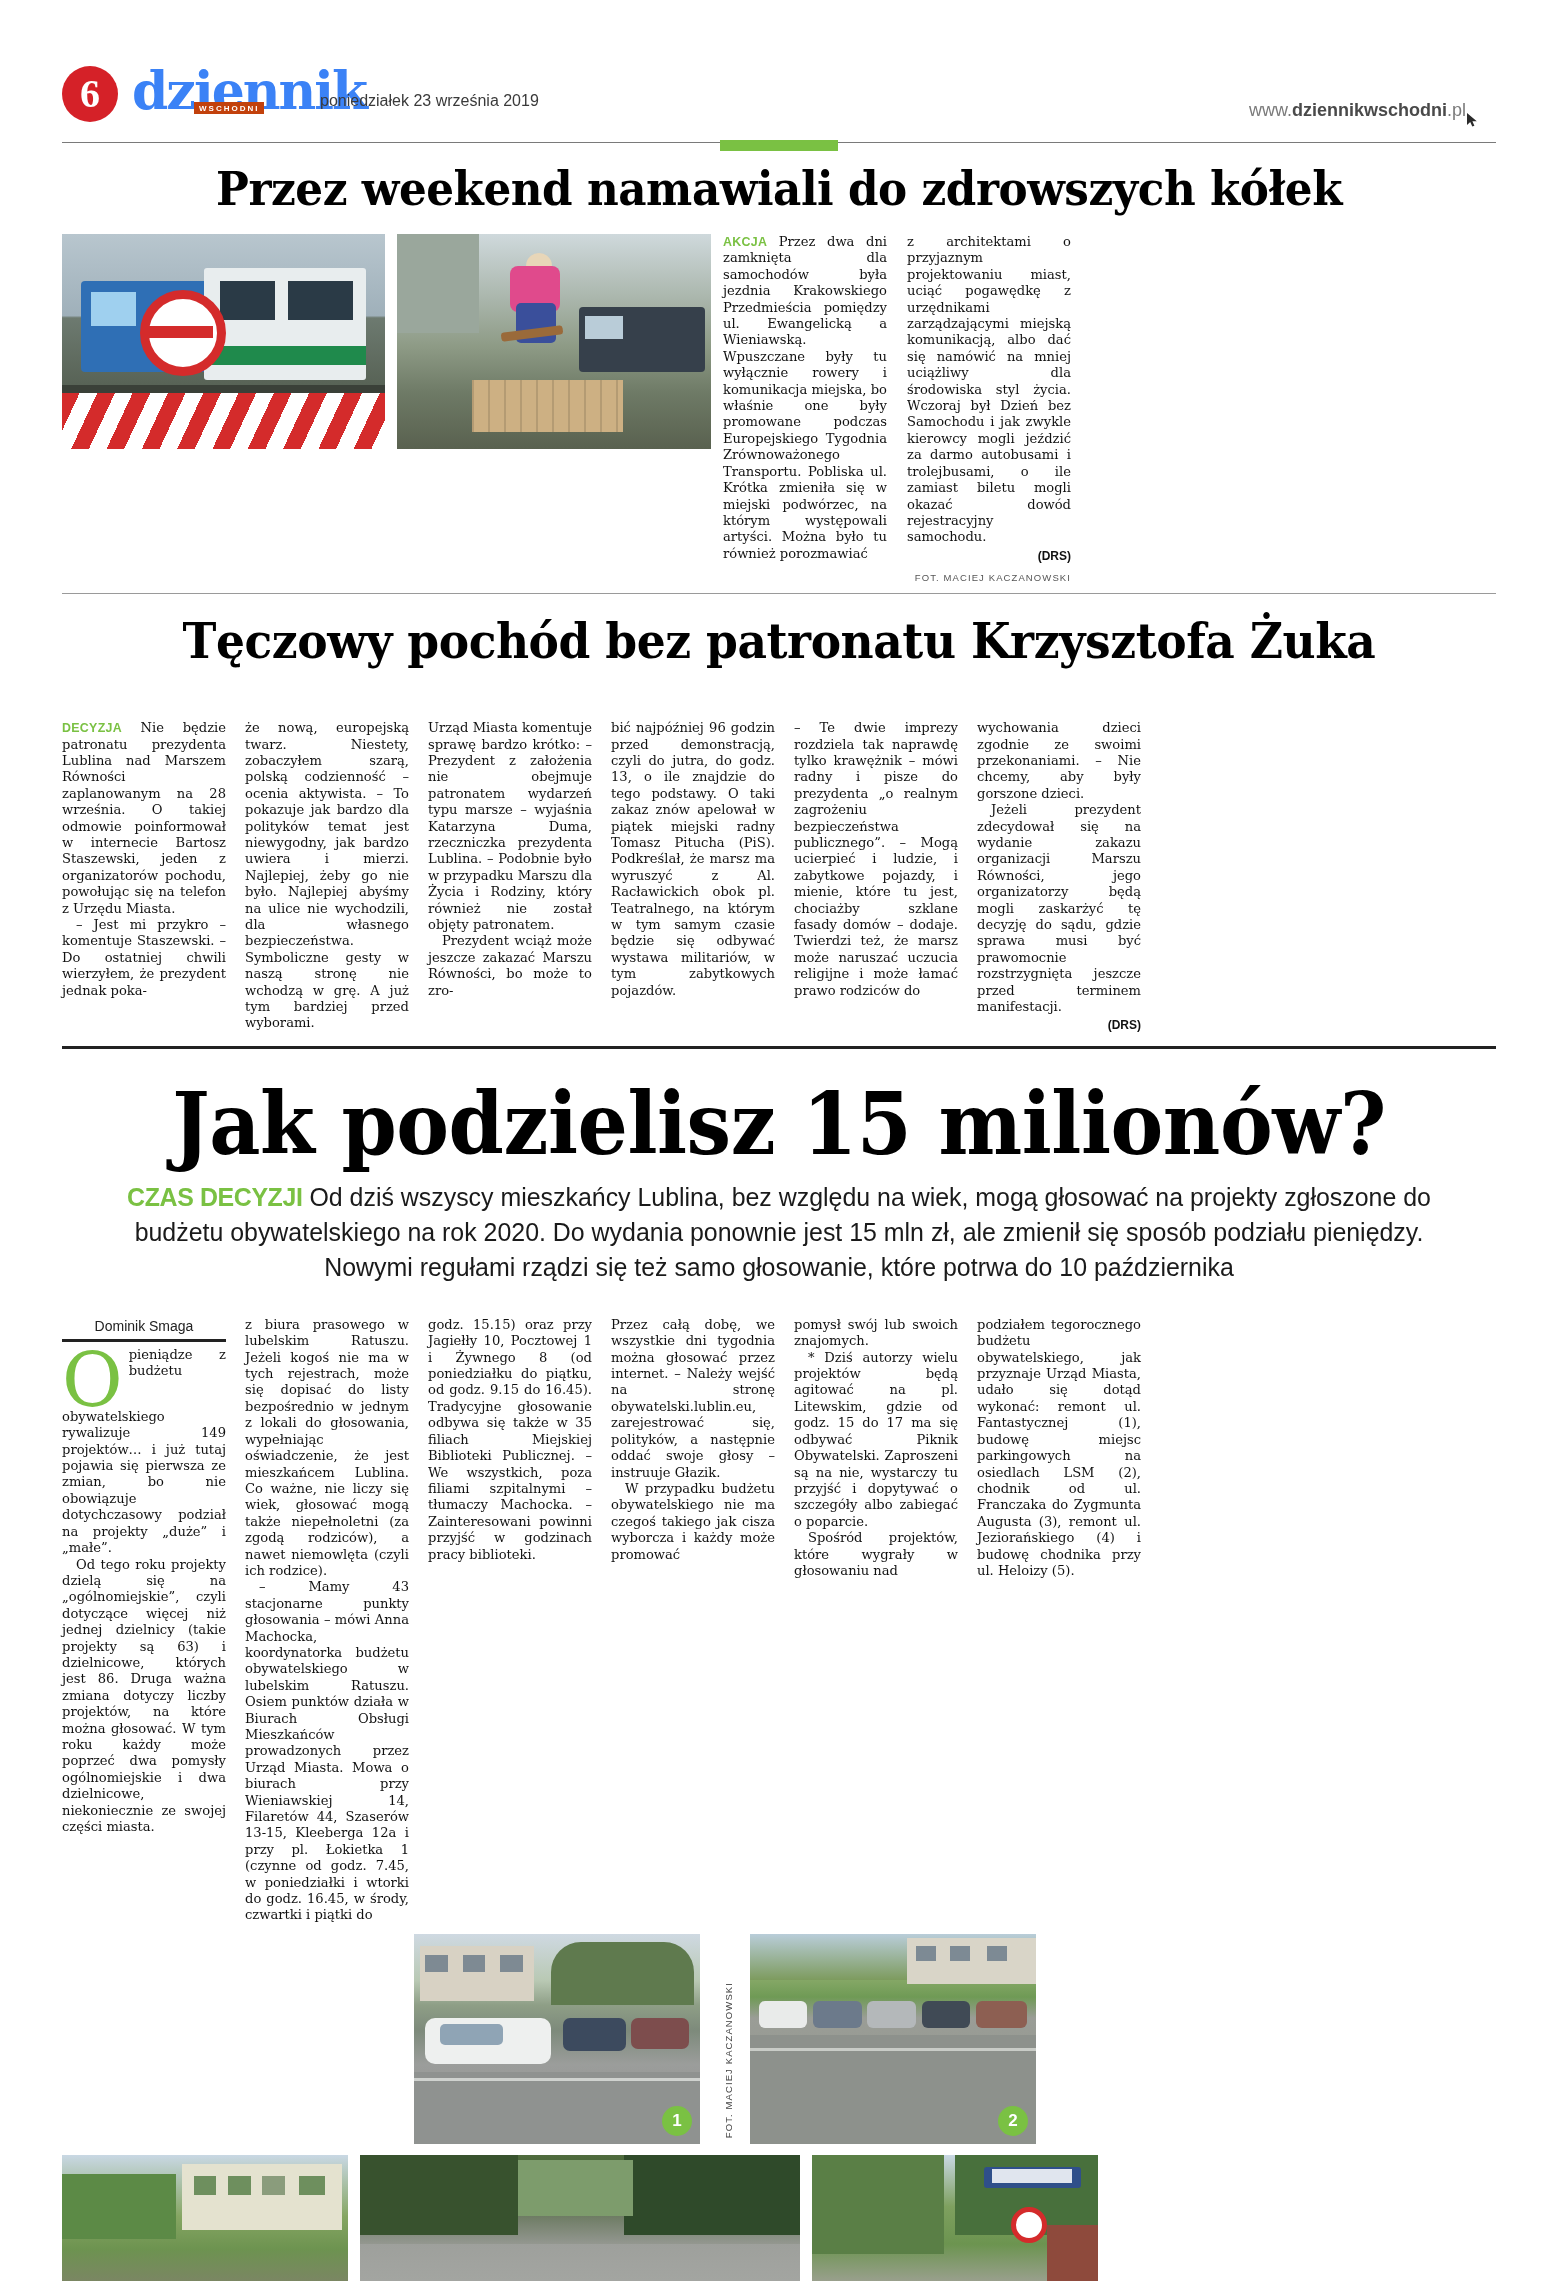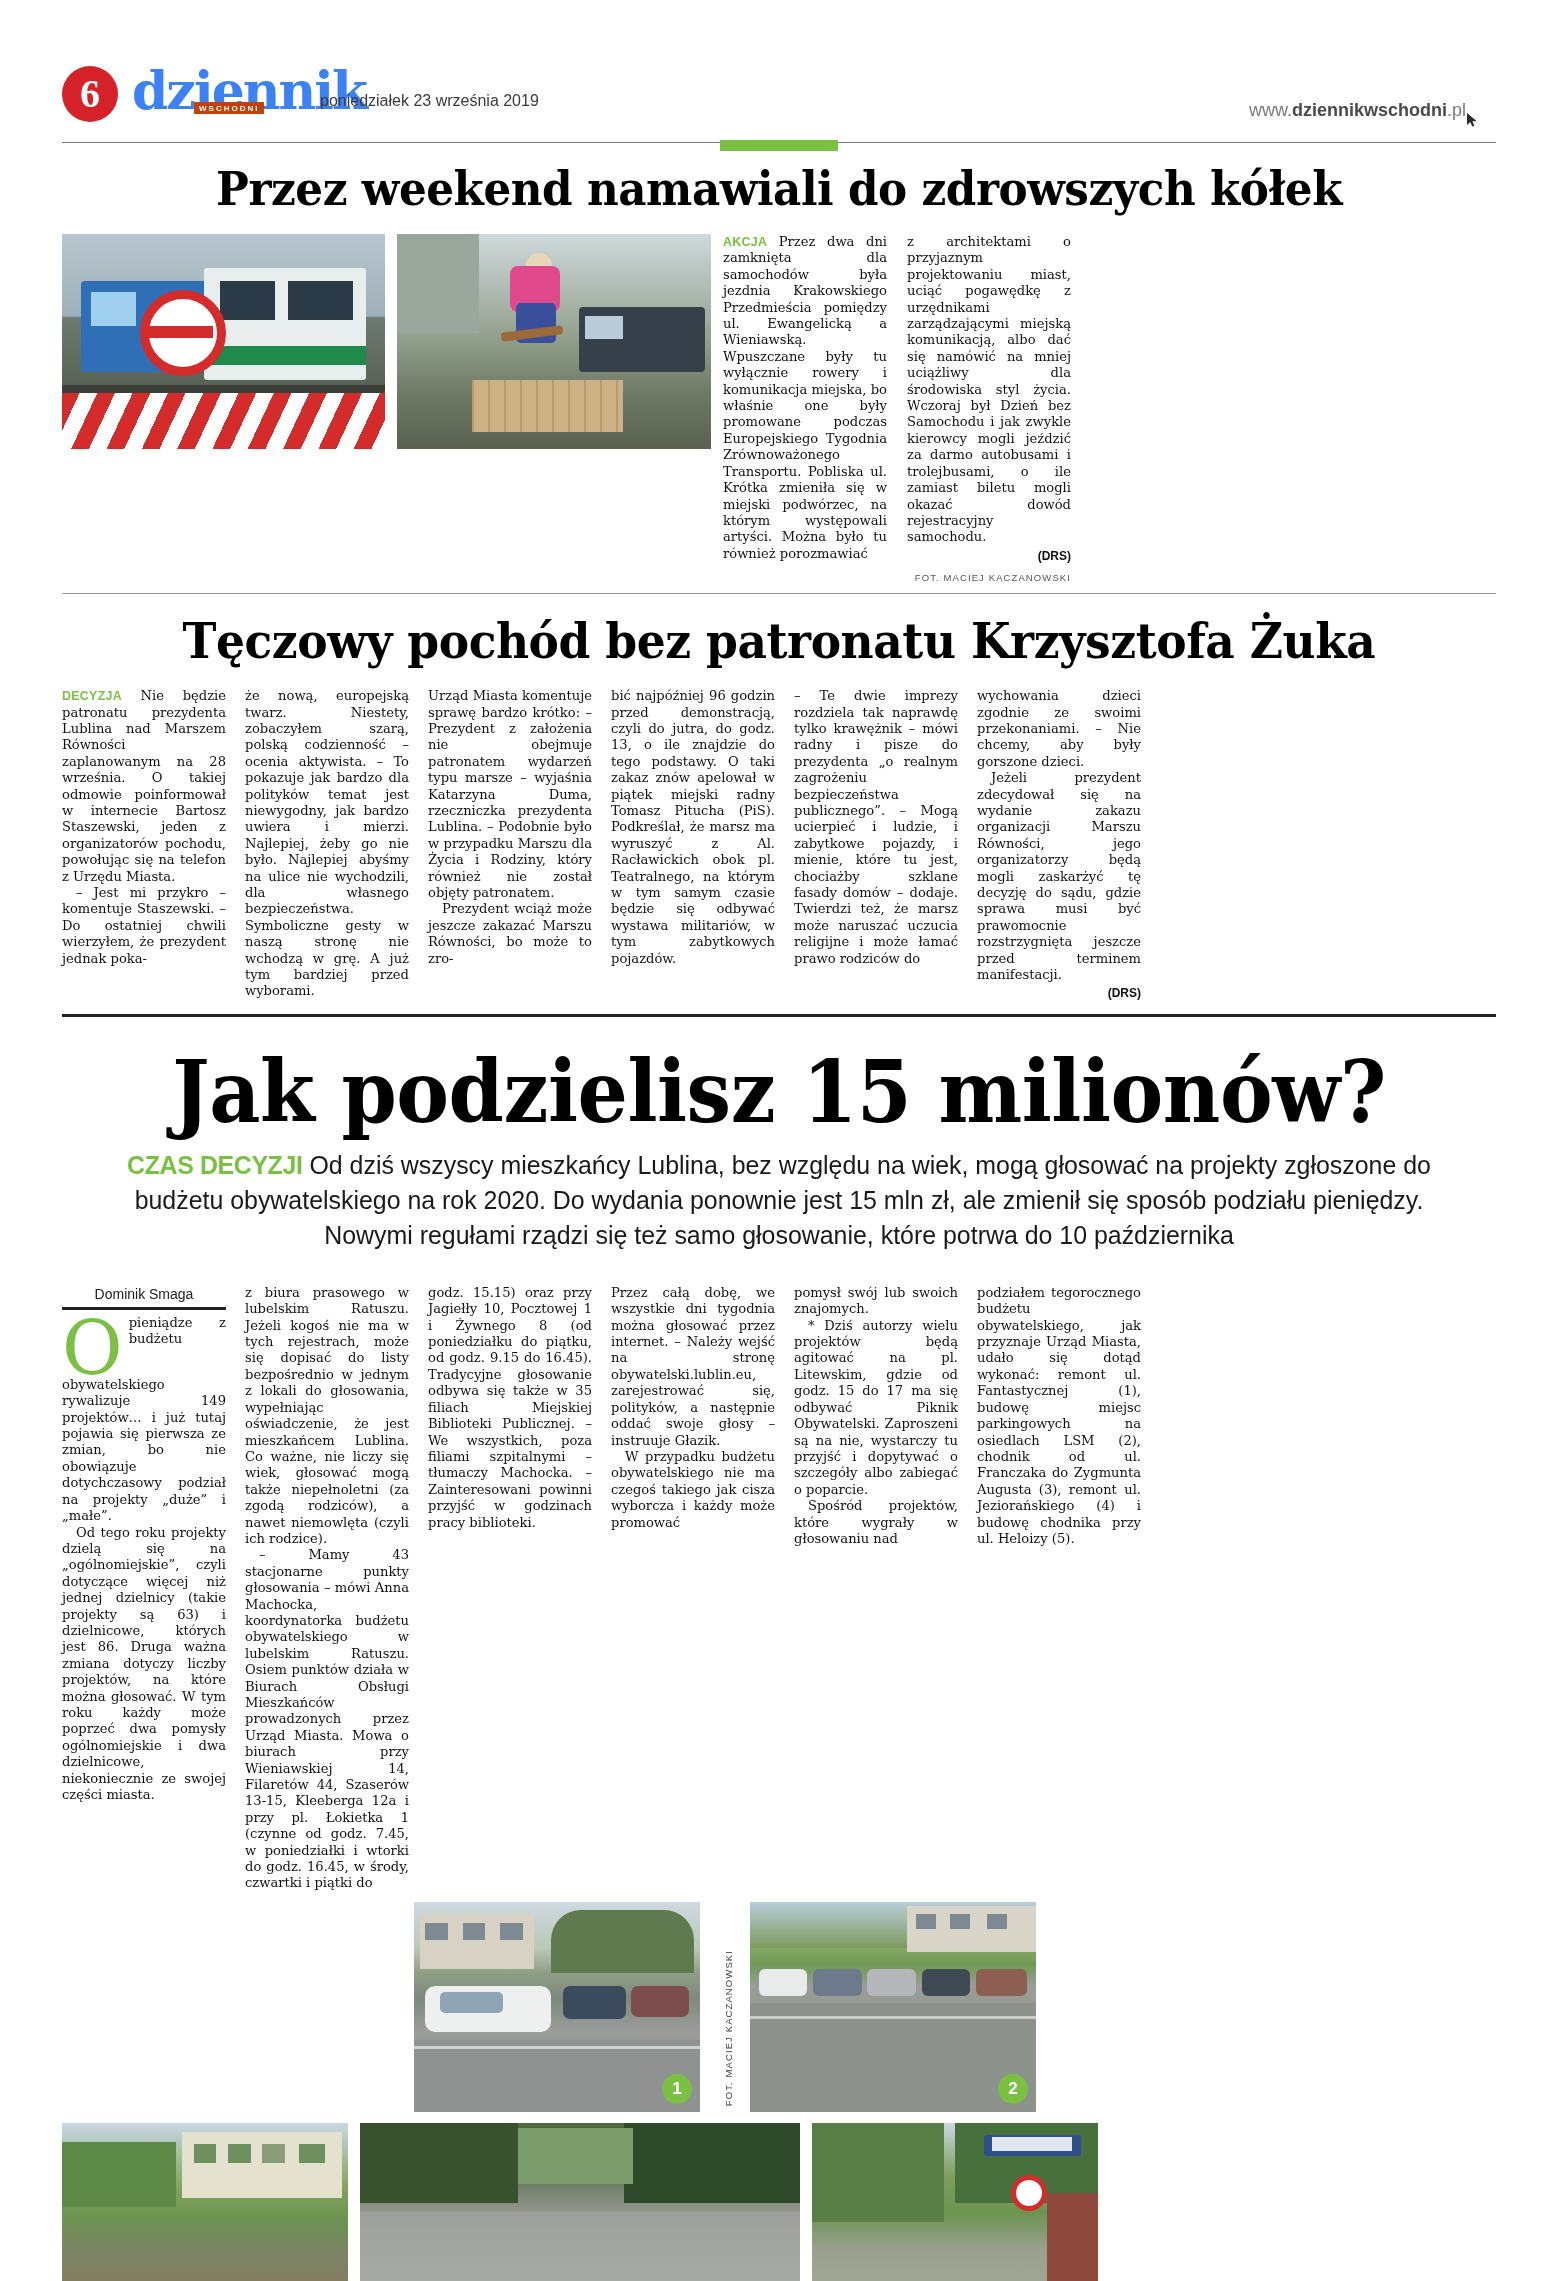--- a/index.html
+++ b/index.html
@@ -107,21 +107,21 @@
   .sig { font-family:"Liberation Sans", sans-serif; font-weight:bold; font-size:12px; text-align:right; display:block; margin-top:2px;}
   .photocredit {
     font-family:"Liberation Sans", sans-serif;
     font-size:9.5px; color:#555; letter-spacing:1.1px;
     text-align:right; margin-top:8px;
   }
 
   
   .story2 { margin-top:8px; }
   .s2-cols { display:flex; gap:19px; margin-top:4px; }
-  .s2-col { width:164px; }
+  .s2-col { width:164px;margin-top:32px; }
 
   
   .story3 { margin-top:18px; }
   .lead {
     font-family:"Liberation Sans", sans-serif;
     font-weight:300;
     font-size:26.5px;
     line-height:35px;
     text-align:center;
     color:#1a1a1a;

